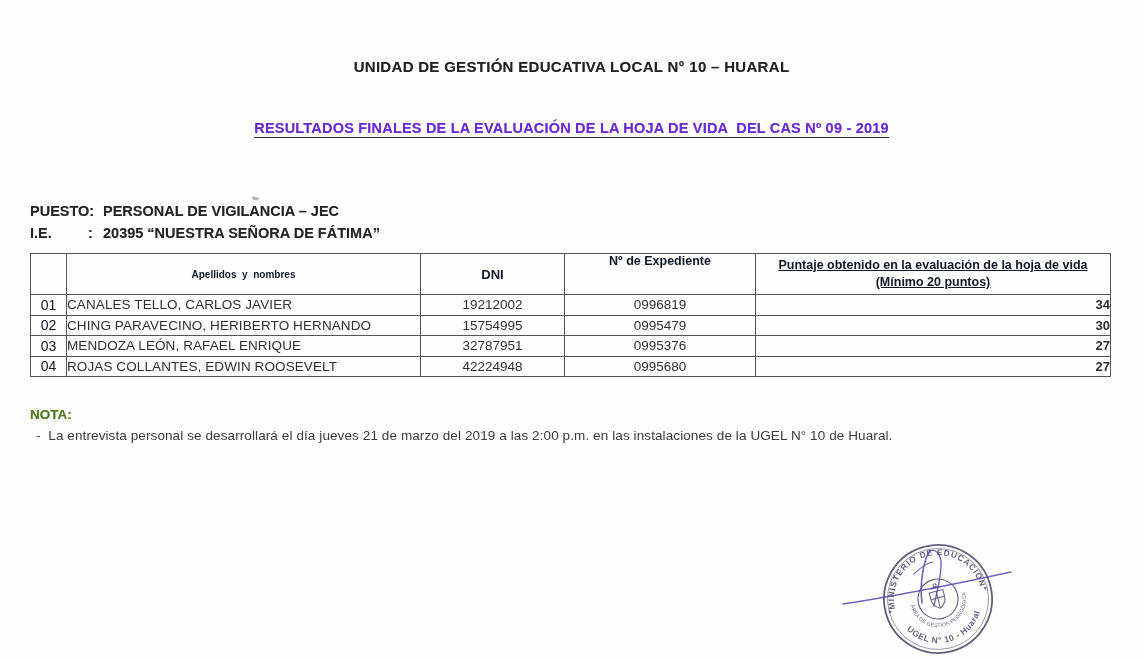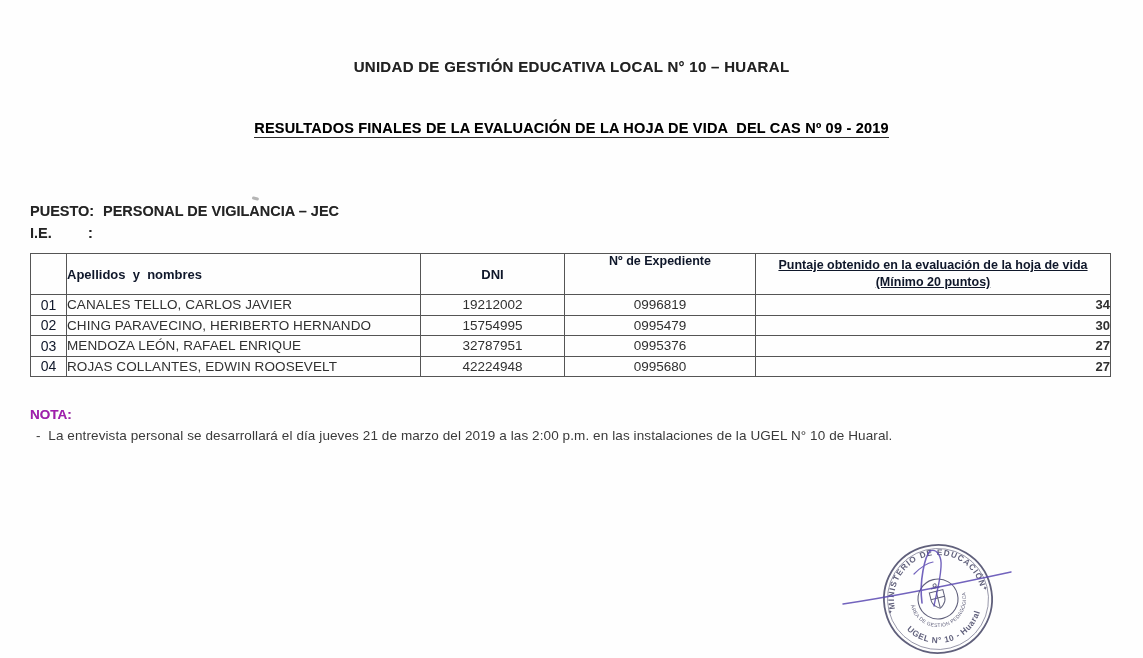--- a/index.html
+++ b/index.html
@@ -25,21 +25,21 @@
   }
   .doc-subtitle-wrap {
     position: absolute;
     top: 119px; left: 0; width: 100%;
     text-align: center;
   }
   .doc-subtitle {
     display: inline-block;
     font-size: 14.5px; font-weight: bold;
     letter-spacing: 0.2px;
-    color: #000000;
+    color: #6d28d9;
     white-space: pre;
     border-bottom: 1.5px solid #2a2a2a;
     padding-bottom: 1px;
     text-shadow: 0 0 0.4px rgba(0,0,0,0.35);
   }
   
   .meta-line { position: absolute; font-size: 14.5px; font-weight: bold; color: #242424; white-space: pre; text-shadow: 0 0 0.4px rgba(0,0,0,0.3); }
   .puesto-label { top: 203px; left: 30px; }
   .puesto-value { top: 203px; left: 103px; }
   .ie-label     { top: 225px; left: 30px; }
@@ -62,34 +62,34 @@
     color: #303030;
   }
   .results-table th, .results-table td {
     border: 1px solid #555;
     padding: 0;
     overflow: hidden;
   }
   .results-table th { font-weight: bold; color: #0f172a; }
   .hdr-row th { height: 40px; }
   .hdr-index {}
-  .hdr-name { text-align: left; padding-left: 14px; vertical-align: middle; white-space: pre; font-size: 13px; }
+  .hdr-name { text-align: center; padding-left: 14px; vertical-align: middle; white-space: pre; font-size: 10px; }
   .hdr-dni  { text-align: center; vertical-align: middle; font-size: 13px; }
   .hdr-exp  { text-align: center; vertical-align: top; padding-top: 5px; font-size: 12.5px; }
   .hdr-score{ text-align: center; vertical-align: middle; font-size: 12.5px; line-height: 17px; text-decoration: underline; }
   .data-row td { height: 19.5px; }
   .cell-num   { text-align: center; font-size: 14px; color: #0f172a; }
   .cell-name  { text-align: left; padding-left: 12px; font-size: 13.5px; letter-spacing: 0.1px; white-space: nowrap; }
   .cell-dni   { text-align: center; font-size: 13.5px; }
   .cell-exp   { text-align: center; font-size: 13.5px; }
   .cell-score { text-align: right; font-size: 13px; font-weight: bold; }
   
   .note-label {
     position: absolute; top: 407px; left: 30px;
-    font-size: 13.5px; font-weight: bold; color: #a21caf;
+    font-size: 13.5px; font-weight: bold; color: #4d7c0f;
     text-shadow: 0 0 0.4px rgba(0,0,0,0.3);
   }
   .note-text {
     position: absolute; top: 428px; left: 36px;
     font-size: 13.5px; color: #3a3a3a;
     letter-spacing: 0.1px;
     white-space: pre;
   }
   
   .stamp-svg { position: absolute; top: 535px; left: 830px; }
@@ -102,20 +102,21 @@
   <div class="doc-title">UNIDAD DE GESTIÓN EDUCATIVA LOCAL N° 10 – HUARAL</div>
 
   <div class="doc-subtitle-wrap">
     <span class="doc-subtitle">RESULTADOS FINALES DE LA EVALUACIÓN DE LA HOJA DE VIDA  DEL CAS Nº 09 - 2019</span>
   </div>
 
   <div class="meta-line puesto-label">PUESTO:</div>
   <div class="meta-line puesto-value">PERSONAL DE VIGILANCIA – JEC</div>
   <div class="meta-line ie-label">I.E.</div>
   <div class="meta-line ie-colon">:</div>
+  <div class="meta-line ie-value">20395 “NUESTRA SEÑORA DE FÁTIMA”</div>
   <div class="scan-artifact"></div>
 
   <table class="results-table">
     <colgroup>
       <col style="width:36px">
       <col style="width:354px">
       <col style="width:144px">
       <col style="width:191px">
       <col style="width:355px">
     </colgroup>

